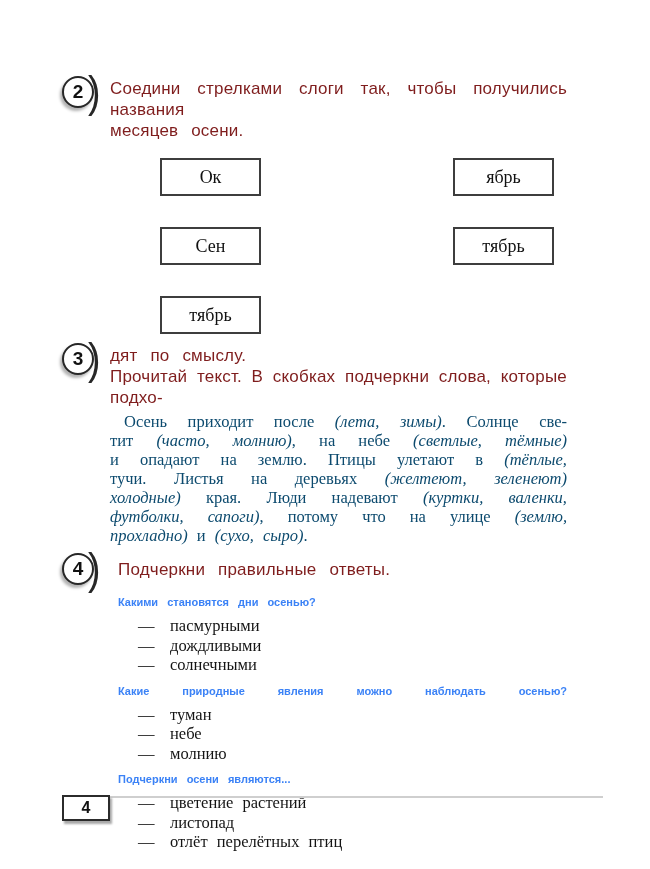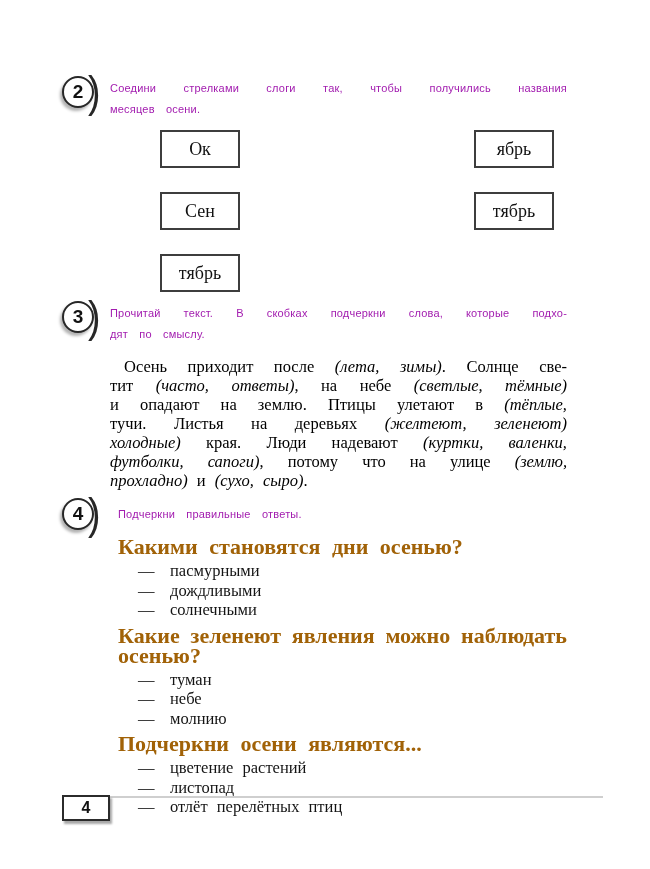--- a/index.html
+++ b/index.html
@@ -18,43 +18,43 @@
     font-weight:700; font-size:19px; color:#111;
     box-shadow:-2px 3px 3px #b3b3b3; z-index:2;
   }
   .badge-paren {
     position:absolute; left:25px; top:-8px; z-index:1;
     font-size:44px; line-height:48px; font-weight:400; color:#272727;
     transform:scaleX(0.85); font-family:"Liberation Sans", sans-serif;
   }
   .ex-body { flex:1; min-width:0; padding-top:2px; }
 
-  .sans-line { font-size:11px; line-height:21px; letter-spacing:0.2px; color:#a21caf; }
+  .sans-line { font-size:17px; line-height:21px; letter-spacing:0.2px; color:#7f1d1d; }
   .just { text-align:justify; text-align-last:justify; }
   .ws   { word-spacing:8px; }
 
   
   .match-rows { margin-top:10px; }
   .match-row { display:flex; justify-content:space-between; padding-left:50px; padding-right:13px; margin-bottom:24px; }
   .match-box {
-    width:80px; height:38px; box-sizing:border-box;
+    width:101px; height:38px; box-sizing:border-box;
     border:2px solid #3d3d3d; background:#fff;
     display:flex; align-items:center; justify-content:center;
-    font-family:"Liberation Serif", serif; font-size:18px; color:#111;
+    font-family:"Liberation Serif", serif; font-size:18px; color:#111;margin-top:7px;
   }
 
   
-  .para { margin-top:12px; font-family:"Liberation Serif", serif; font-size:16.5px; color:#000000; }
+  .para { margin-top:4px; font-family:"Liberation Serif", serif; font-size:16.5px; color:#0c4a6e; }
   .para-line { line-height:19px; text-align:justify; text-align-last:justify; }
   .para-line.first { text-indent:14px; }
   .para-line.last  { text-align-last:left; word-spacing:5px; }
   .it { font-style:italic; }
 
   
-  .q { font-family:Liberation Serif, serif; font-weight:700; font-size:22px; line-height:20px; color:#a16207; }
+  .q { font-family:Liberation Sans, sans-serif; font-weight:700; font-size:11px; line-height:20px; color:#3b82f6; }
   .q.spread { text-align:justify; text-align-last:justify; }
   .q.ws2 { word-spacing:6px; }
   .answers { margin-top:3px; }
   .answer {
     display:flex; font-family:"Liberation Serif", serif; font-size:16.5px;
     line-height:19.5px; color:#141414; word-spacing:5px;
   }
   .answer .dash { flex:none; margin-left:20px; width:32px; }
 
   .mt12 { margin-top:12px; } .mt6 { margin-top:6px; } .mt4 { margin-top:4px; }
@@ -99,26 +99,26 @@
       </div>
     </div>
   </div>
 
   <div class="ex mt-ex3">
     <div class="badge-wrap">
       <div class="badge">3</div>
       <div class="badge-paren">)</div>
     </div>
     <div class="ex-body">
+      <div class="sans-line ws">дят по смыслу.</div>
       <div class="sans-line just">Прочитай текст. В скобках подчеркни слова, которые подхо-</div>
-      <div class="sans-line ws">дят по смыслу.</div>
 
       <div class="para">
         <div class="para-line first"><span>Осень приходит после </span><span class="it">(лета, зимы)</span><span>. Солнце све-</span></div>
-        <div class="para-line"><span>тит </span><span class="it">(часто, ответы)</span><span>, на небе </span><span class="it">(светлые, тёмные)</span></div>
+        <div class="para-line"><span>тит </span><span class="it">(часто, молнию)</span><span>, на небе </span><span class="it">(светлые, тёмные)</span></div>
         <div class="para-line"><span>и опадают на землю. Птицы улетают в </span><span class="it">(тёплые,</span></div>
         <div class="para-line"><span>тучи. Листья на деревьях </span><span class="it">(желтеют, зеленеют)</span></div>
         <div class="para-line"><span class="it">холодные)</span><span> края. Люди надевают </span><span class="it">(куртки, валенки,</span></div>
         <div class="para-line"><span class="it">футболки, сапоги)</span><span>, потому что на улице </span><span class="it">(землю,</span></div>
         <div class="para-line last"><span class="it">прохладно)</span><span> и </span><span class="it">(сухо, сыро)</span><span>.</span></div>
       </div>
     </div>
   </div>
 
   <div class="ex mt-ex4">
@@ -138,21 +138,21 @@
         <div class="answer">
           <span class="dash">—</span>
           <span>дождливыми</span>
         </div>
         <div class="answer">
           <span class="dash">—</span>
           <span>солнечными</span>
         </div>
       </div>
 
-      <div class="q spread mt6">Какие зеленеют явления можно наблюдать осенью?</div>
+      <div class="q spread mt6">Какие природные явления можно наблюдать осенью?</div>
       <div class="answers mt4">
         <div class="answer">
           <span class="dash">—</span>
           <span>туман</span>
         </div>
         <div class="answer">
           <span class="dash">—</span>
           <span>небе</span>
         </div>
         <div class="answer">

